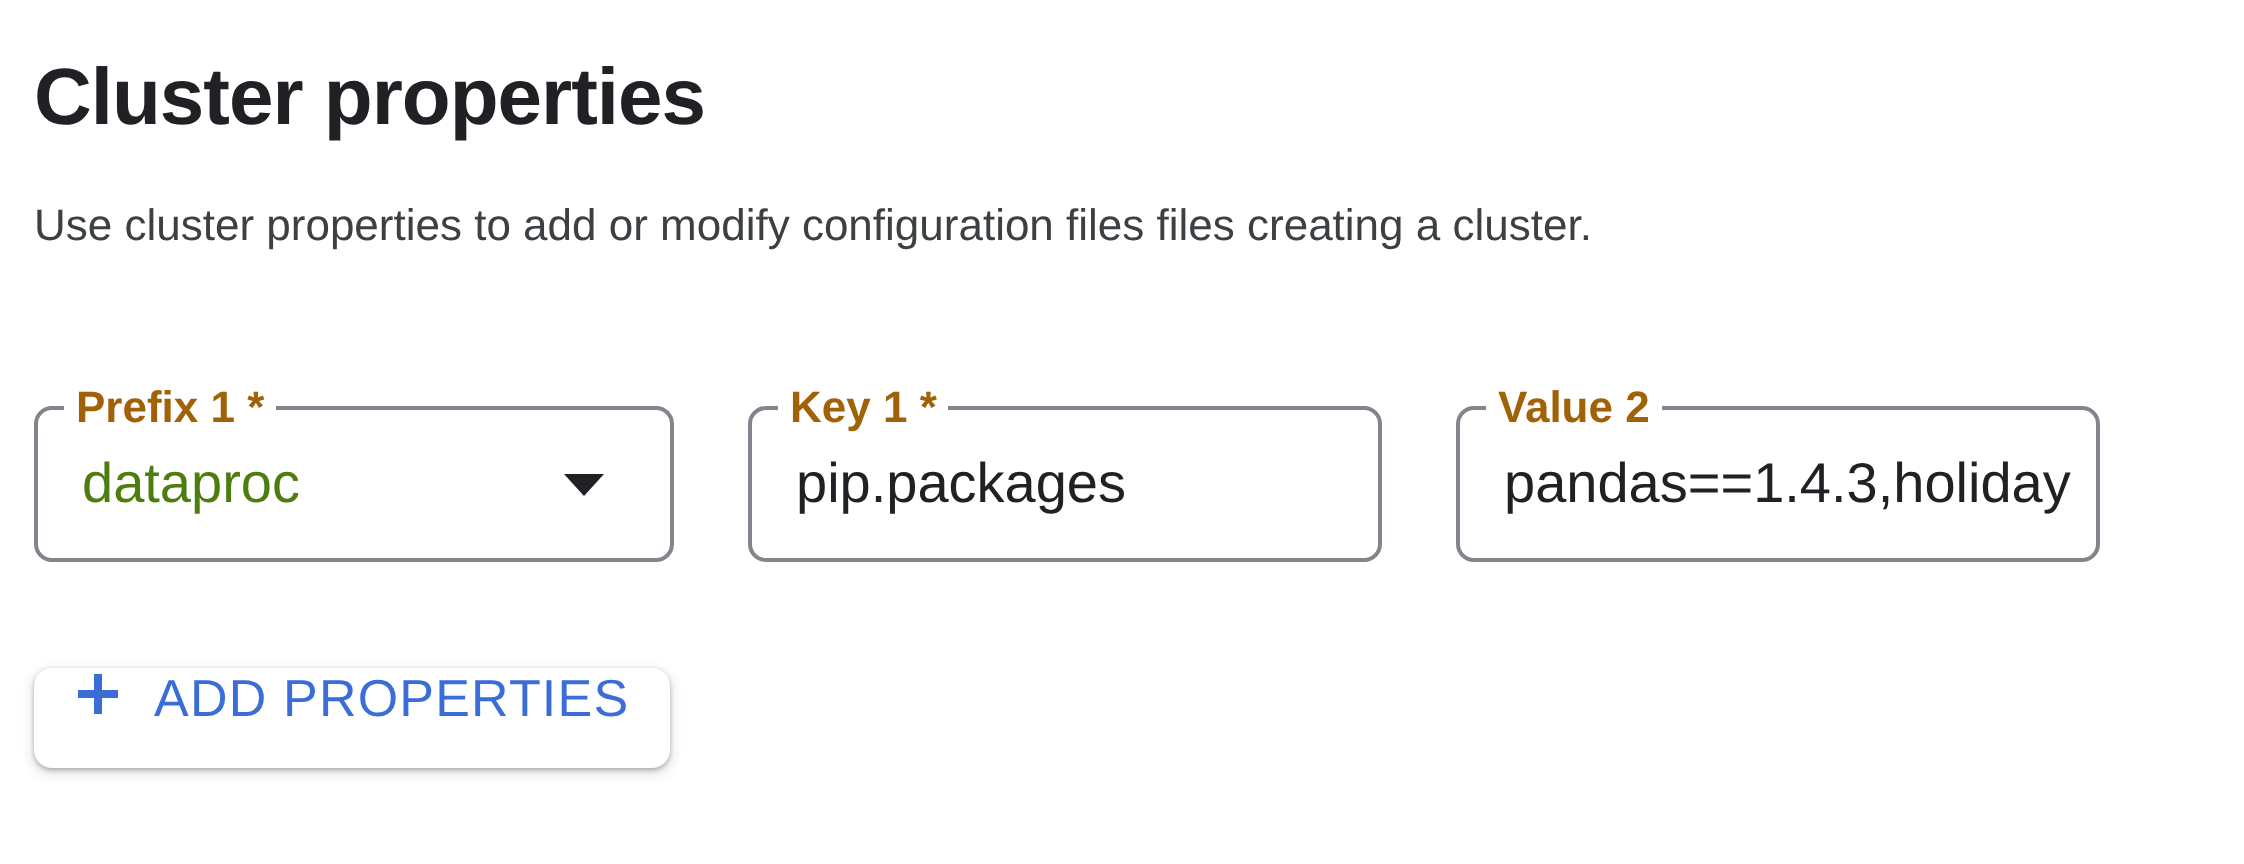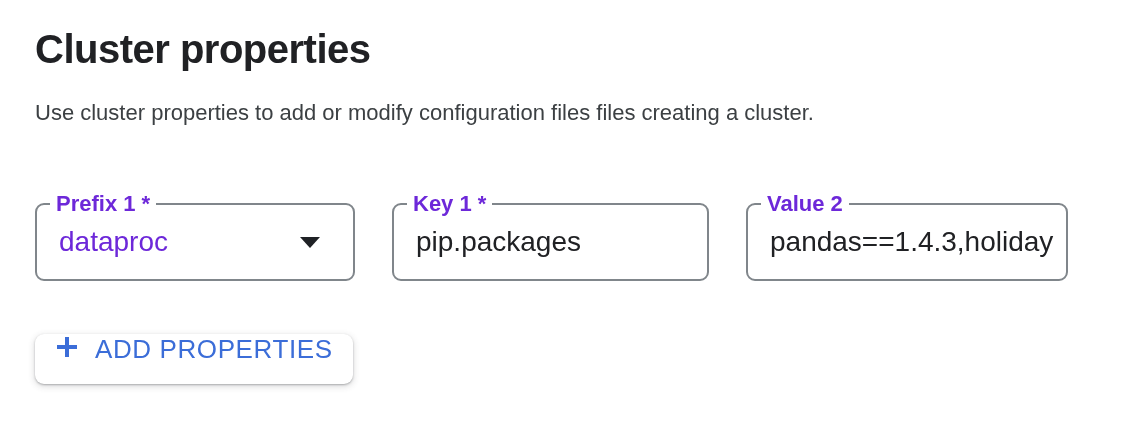--- a/index.html
+++ b/index.html
@@ -8,21 +8,21 @@
     background: #ffffff;
   }
   body {
     width: 1122px;
     height: 432px;
     overflow: hidden;
     font-family: "Liberation Sans", sans-serif;
     color: #202124;
   }
   .page {
-    padding-left: 35px;
+    padding-left: 17px;
     box-sizing: border-box;
   }
   .section-title {
     margin: 28px 0 0 0;
     font-size: 40px;
     font-weight: bold;
     line-height: 1.05;
     letter-spacing: -0.5px;
     color: #202124;
   }
@@ -50,33 +50,33 @@
   .field.w3 { width: 318px; }
   .field-label {
     position: absolute;
     top: -13px;
     left: 13px;
     background: #ffffff;
     padding: 0 6px;
     font-size: 22px;
     font-weight: bold;
     line-height: 1.1;
-    color: #6d28d9;
+    color: #a16207;
     white-space: nowrap;
   }
   .select-box {
     display: flex;
     align-items: center;
     height: 100%;
     padding-left: 22px;
     cursor: pointer;
   }
   .select-value {
     font-size: 28px;
-    color: #6d28d9;
+    color: #4d7c0f;
   }
   .dropdown-arrow {
     position: absolute;
     right: 33px;
     top: 50%;
     margin-top: -5px;
     width: 0;
     height: 0;
     border-left: 10px solid transparent;
     border-right: 10px solid transparent;

